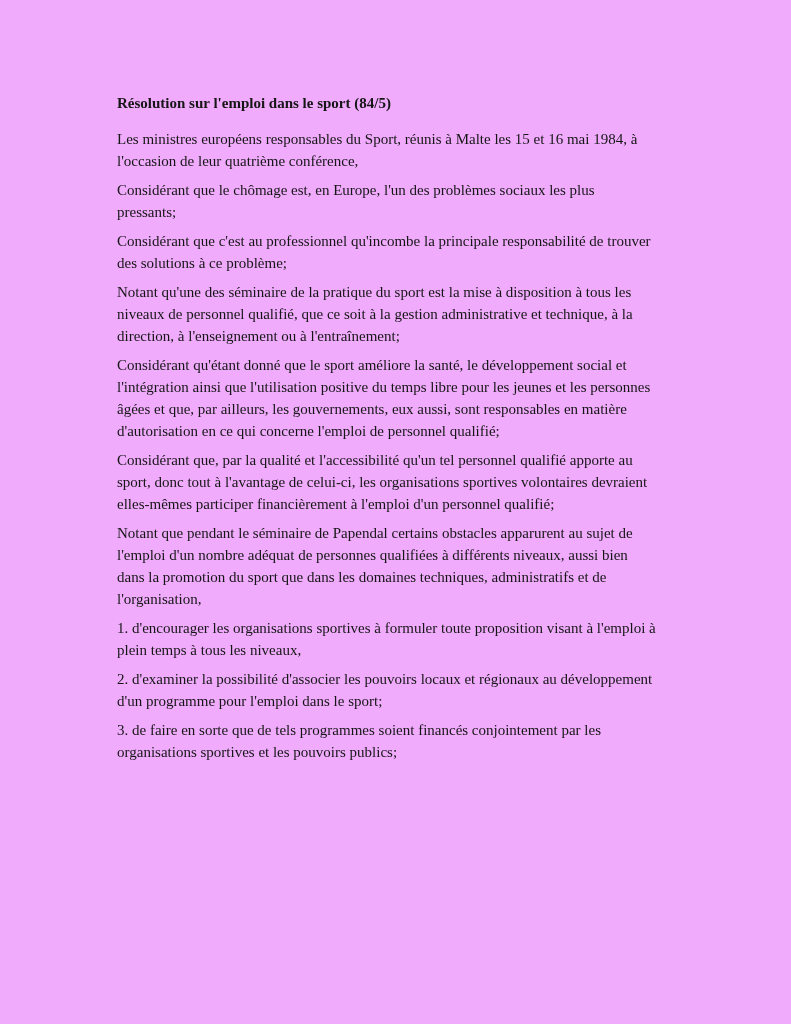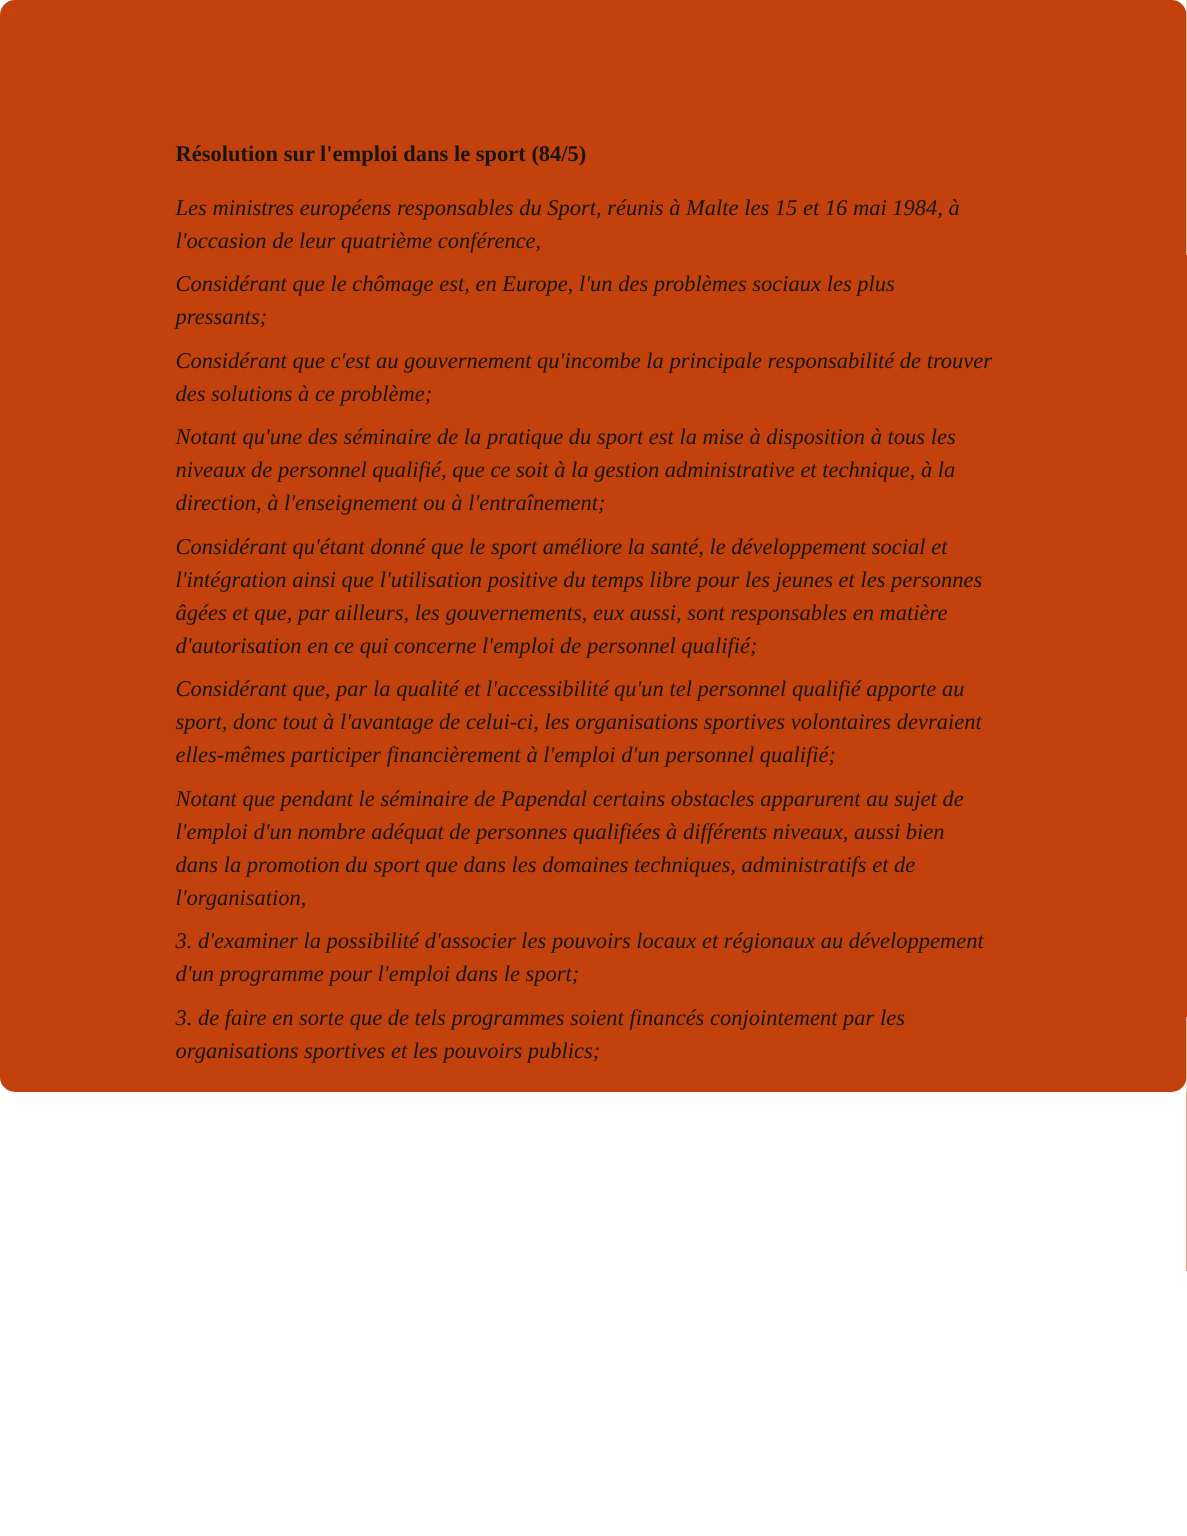--- a/index.html
+++ b/index.html
@@ -3,73 +3,73 @@
 <meta charset="utf-8">
 <style>
   html, body {
     margin: 0;
     padding: 0;
     background: #ffffff;
   }
   .page {
     position: relative;
     width: 791px;
-    height: 728px;
-    background: #c2410c;
+    height: 1024px;
+    background: #f0abfc;
     color: #161616;
     font-family: "Liberation Serif", "DejaVu Serif", serif;
     overflow: hidden;
-    border-radius: 10px;
   }
   .content {
     position: absolute;
     left: 117px;
     top: 92px;
     width: 600px;
   }
   .doc-title {
     font-size: 15px;
     font-weight: bold;
     line-height: 22px;
     margin: 0 0 14px 0;
     white-space: pre-line;
   }
   .para {
     font-size: 15px;
     line-height: 22px;
     margin: 0 0 7px 0;
     white-space: pre-line;
-    font-style: italic;
   }
 </style>
 </head>
 <body>
 
 <div class="page">
   <div class="content">
     <h1 class="doc-title">Résolution sur l'emploi dans le sport (84/5)</h1>
 
     <p class="para">Les ministres européens responsables du Sport, réunis à Malte les 15 et 16 mai 1984, à
 l'occasion de leur quatrième conférence,</p>
     <p class="para">Considérant que le chômage est, en Europe, l'un des problèmes sociaux les plus
 pressants;</p>
-    <p class="para">Considérant que c'est au gouvernement qu'incombe la principale responsabilité de trouver
+    <p class="para">Considérant que c'est au professionnel qu'incombe la principale responsabilité de trouver
 des solutions à ce problème;</p>
     <p class="para">Notant qu'une des séminaire de la pratique du sport est la mise à disposition à tous les
 niveaux de personnel qualifié, que ce soit à la gestion administrative et technique, à la
 direction, à l'enseignement ou à l'entraînement;</p>
     <p class="para">Considérant qu'étant donné que le sport améliore la santé, le développement social et
 l'intégration ainsi que l'utilisation positive du temps libre pour les jeunes et les personnes
 âgées et que, par ailleurs, les gouvernements, eux aussi, sont responsables en matière
 d'autorisation en ce qui concerne l'emploi de personnel qualifié;</p>
     <p class="para">Considérant que, par la qualité et l'accessibilité qu'un tel personnel qualifié apporte au
 sport, donc tout à l'avantage de celui-ci, les organisations sportives volontaires devraient
 elles-mêmes participer financièrement à l'emploi d'un personnel qualifié;</p>
     <p class="para">Notant que pendant le séminaire de Papendal certains obstacles apparurent au sujet de
 l'emploi d'un nombre adéquat de personnes qualifiées à différents niveaux, aussi bien
 dans la promotion du sport que dans les domaines techniques, administratifs et de
 l'organisation,</p>
-    <p class="para">3. d'examiner la possibilité d'associer les pouvoirs locaux et régionaux au développement
+    <p class="para">1. d'encourager les organisations sportives à formuler toute proposition visant à l'emploi à
+plein temps à tous les niveaux,</p>
+    <p class="para">2. d'examiner la possibilité d'associer les pouvoirs locaux et régionaux au développement
 d'un programme pour l'emploi dans le sport;</p>
     <p class="para">3. de faire en sorte que de tels programmes soient financés conjointement par les
 organisations sportives et les pouvoirs publics;</p>
   </div>
 </div>
 
 </body></html>

